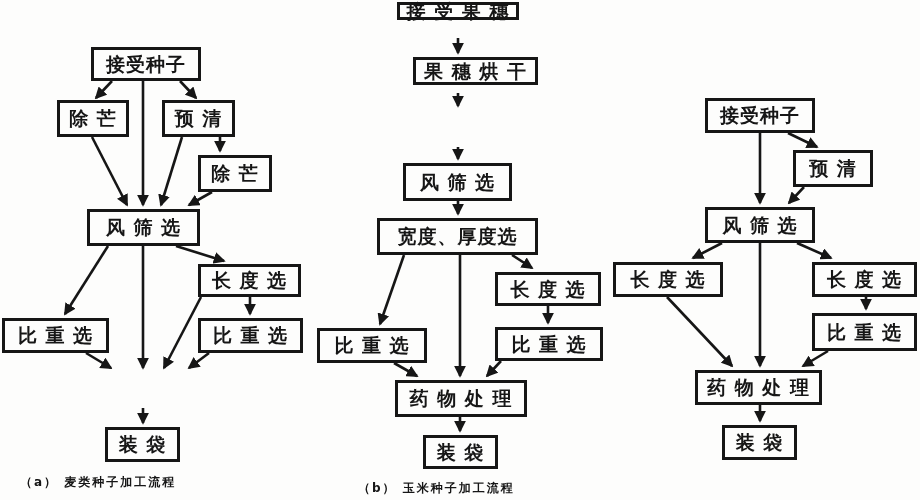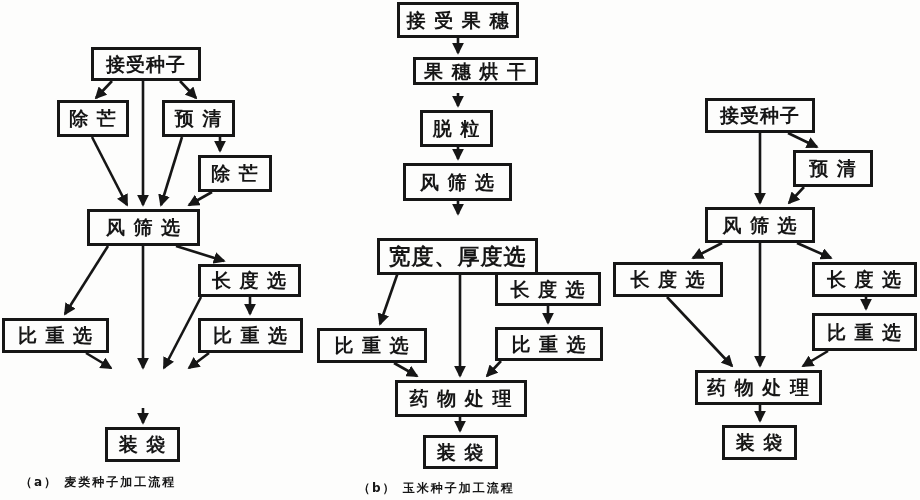--- a/index.html
+++ b/index.html
@@ -14,21 +14,21 @@
   .node{
     position:absolute;
     box-sizing:border-box;
     border:3px solid #161616;
     background:#fdfdfc;
     display:flex;align-items:center;justify-content:center;
     font-weight:bold;font-size:19px;line-height:1;
     color:#161616;white-space:nowrap;
     letter-spacing:1px;
   }
-  .node.small{font-size:22px;margin-top:20px;}
+  .node.small{font-size:19px;}
   .caption{
     position:absolute;
     font-weight:bold;font-size:12px;color:#161616;
     letter-spacing:2px;white-space:nowrap;
   }
   line{stroke:#161616;stroke-width:2.6;}
 </style>
 </head>
 <body>
 
@@ -85,23 +85,22 @@
   <div class="node" style="left:57px;top:100px;width:72px;height:37px">除 芒</div>
   <div class="node" style="left:162px;top:100px;width:73px;height:37px">预 清</div>
   <div class="node" style="left:198px;top:155px;width:74px;height:37px">除 芒</div>
   <div class="node" style="left:87px;top:209px;width:113px;height:37px">风 筛 选</div>
   <div class="node" style="left:198px;top:264px;width:103px;height:33px">长 度 选</div>
   <div class="node" style="left:2px;top:318px;width:107px;height:35px">比 重 选</div>
   <div class="node" style="left:198px;top:318px;width:105px;height:35px">比 重 选</div>
   <div class="node" style="left:105px;top:427px;width:75px;height:35px">装 袋</div>
   <div class="caption" style="left:20px;top:474px">（a） 麦类种子加工流程</div>
 
-  <div class="node" style="left:397px;top:2px;width:122px;height:36px">接 受 果 穗</div>
+  <div class="node" style="left:397px;top:2px;width:122px;height:18px">接 受 果 穗</div>
   <div class="node" style="left:413px;top:57px;width:125px;height:28px">果 穗 烘 干</div>
-  <div class="node" style="left:420px;top:110px;width:73px;height:37px">脱 粒</div>
   <div class="node" style="left:403px;top:163px;width:109px;height:38px">风 筛 选</div>
   <div class="node small" style="left:377px;top:218px;width:161px;height:37px">宽度、厚度选</div>
   <div class="node" style="left:495px;top:272px;width:106px;height:34px">长 度 选</div>
   <div class="node" style="left:317px;top:328px;width:110px;height:35px">比 重 选</div>
   <div class="node" style="left:495px;top:327px;width:108px;height:34px">比 重 选</div>
   <div class="node" style="left:395px;top:380px;width:132px;height:37px">药 物 处 理</div>
   <div class="node" style="left:423px;top:435px;width:75px;height:34px">装 袋</div>
   <div class="caption" style="left:358px;top:480px">（b） 玉米种子加工流程</div>
 
   <div class="node" style="left:705px;top:98px;width:110px;height:35px">接受种子</div>

